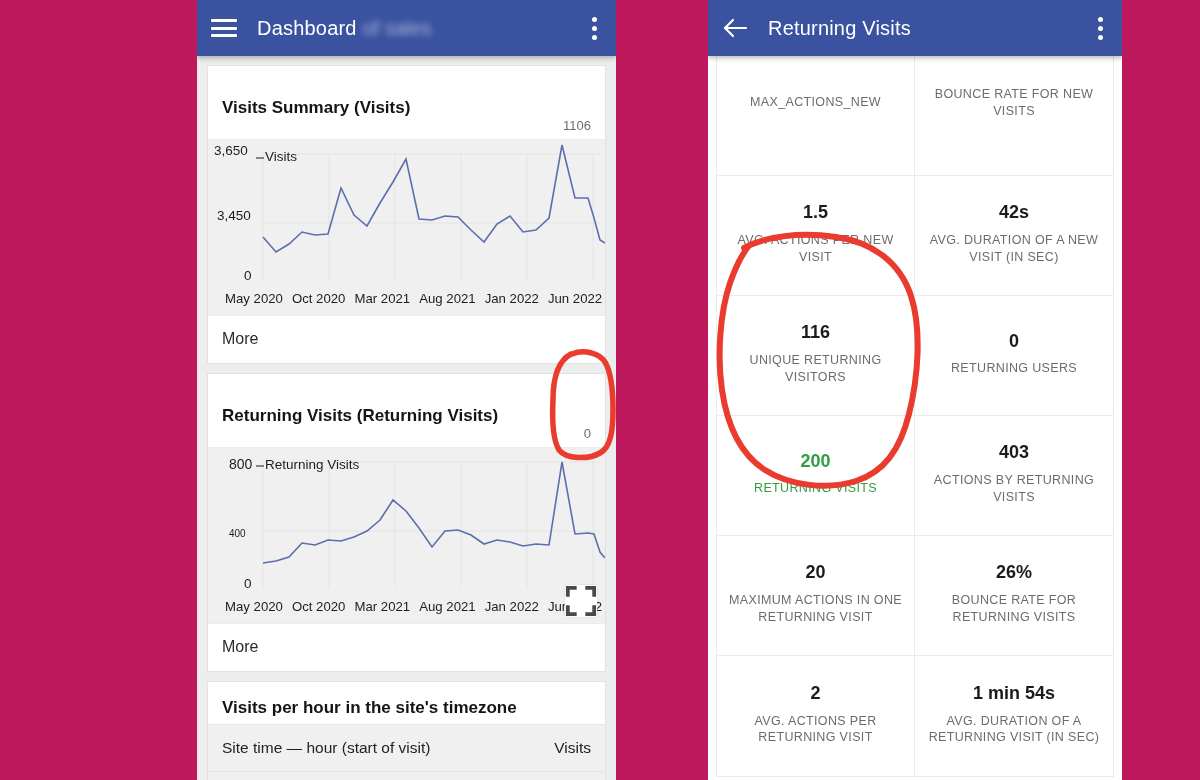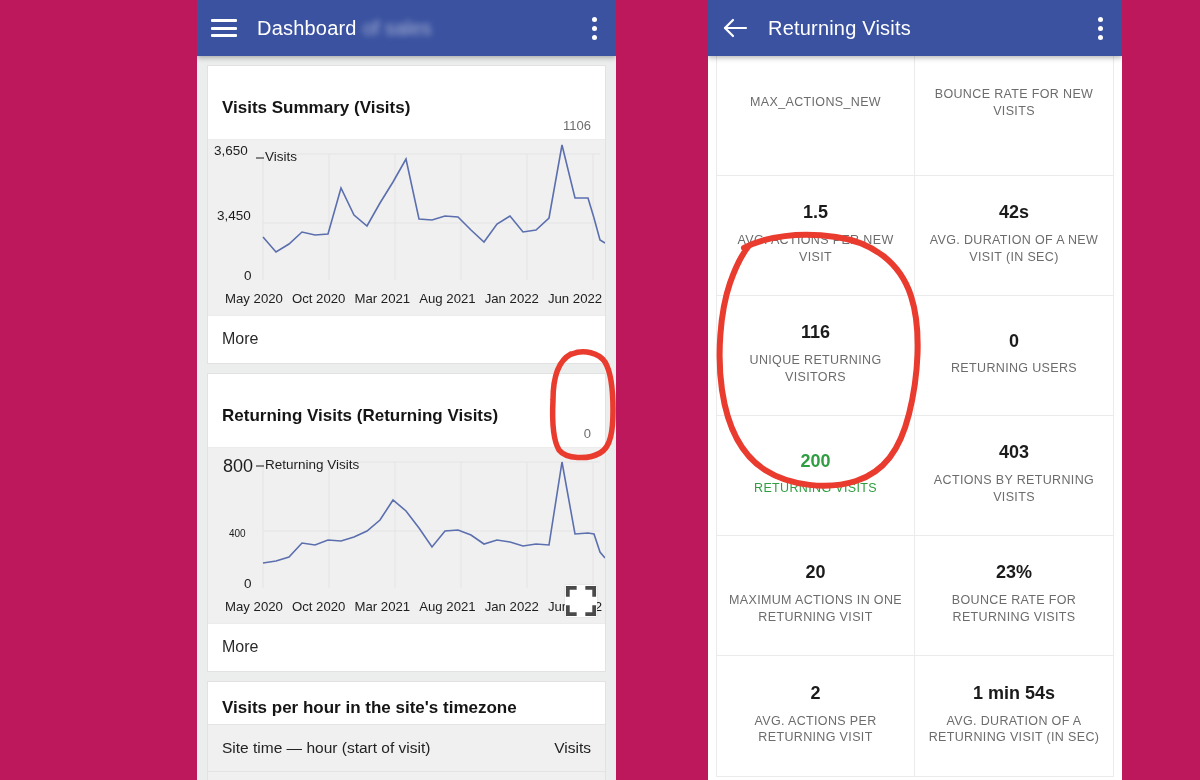--- a/index.html
+++ b/index.html
@@ -275,21 +275,21 @@
               <line x1="319" y1="14" x2="319" y2="140"></line>
               <line x1="385" y1="14" x2="385" y2="140"></line>
             </g>
             <g stroke="#e4e4e4" stroke-width="1">
               <line x1="55" y1="83" x2="392" y2="83"></line>
               <line x1="55" y1="14" x2="392" y2="14"></line>
             </g>
             <line x1="48" y1="18" x2="56" y2="18" stroke="#555" stroke-width="1.4"></line>
             <polyline fill="none" stroke="#5b6fae" stroke-width="1.6" points="55,115 68,113 81,109 94,95 107,97 120,92 133,93 146,89 159,83 172,72 185,52 198,63 211,80 224,99 237,83 250,82 263,87 276,96 289,92 302,94 315,98 328,96 341,97 354,14 367,86 380,85 386,86 392,104 397,110"></polyline>
           </svg>
-          <div style="position:absolute;left:15px;top:8px;font-size:18px;color:#1d1d1d;">800</div>
+          <div style="position:absolute;left:21px;top:8px;font-size:14px;color:#1d1d1d;">800</div>
           <div style="position:absolute;left:57px;top:9px;font-size:13.5px;color:#1d1d1d;">Returning Visits</div>
           <div style="position:absolute;left:21px;top:80px;font-size:10px;color:#1d1d1d;">400</div>
           <div style="position:absolute;left:36px;top:128px;font-size:13.5px;color:#1d1d1d;">0</div>
           <div style="position:absolute;left:17px;bottom:9px;display:flex;gap:9px;font-size:13.2px;color:#1d1d1d;white-space:nowrap;">
             <span>May 2020</span>
             <span>Oct 2020</span>
             <span>Mar 2021</span>
             <span>Aug 2021</span>
             <span>Jan 2022</span>
             <span>Jun 2022</span>
@@ -380,21 +380,21 @@
             <div class="mval">403</div>
             <div class="mlbl">ACTIONS BY RETURNING VISITS</div>
           </div>
         </div>
         <div class="mrow">
           <div class="mcell tall">
             <div class="mval">20</div>
             <div class="mlbl">MAXIMUM ACTIONS IN ONE RETURNING VISIT</div>
           </div>
           <div class="mcell tall">
-            <div class="mval">23%</div>
+            <div class="mval">26%</div>
             <div class="mlbl">BOUNCE RATE FOR RETURNING VISITS</div>
           </div>
         </div>
         <div class="mrow">
           <div class="mcell tall">
             <div class="mval">2</div>
             <div class="mlbl">AVG. ACTIONS PER RETURNING VISIT</div>
           </div>
           <div class="mcell tall">
             <div class="mval">1 min 54s</div>

